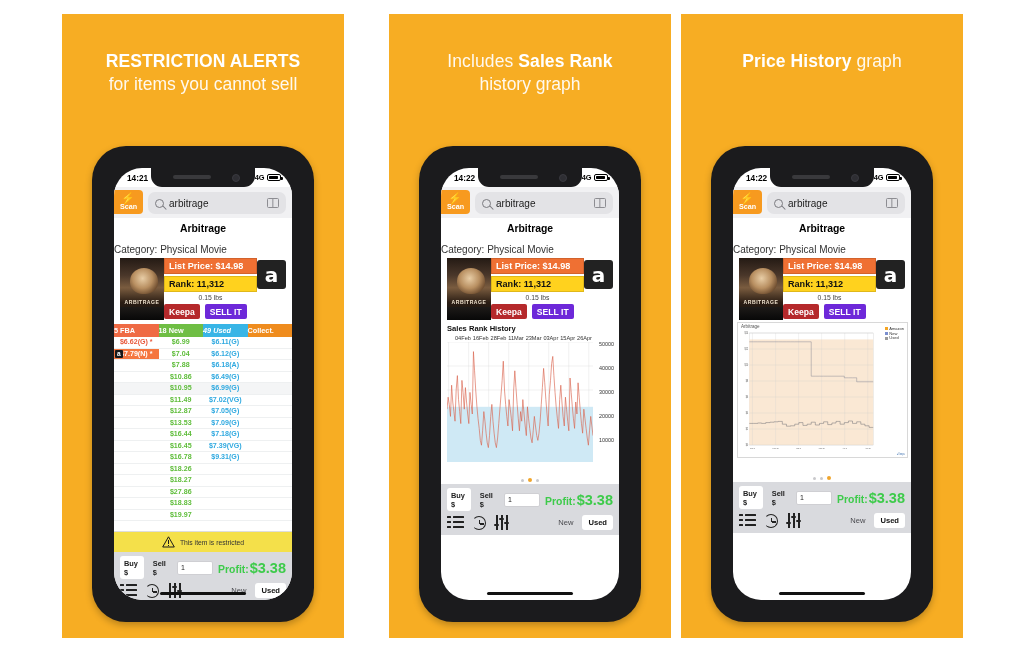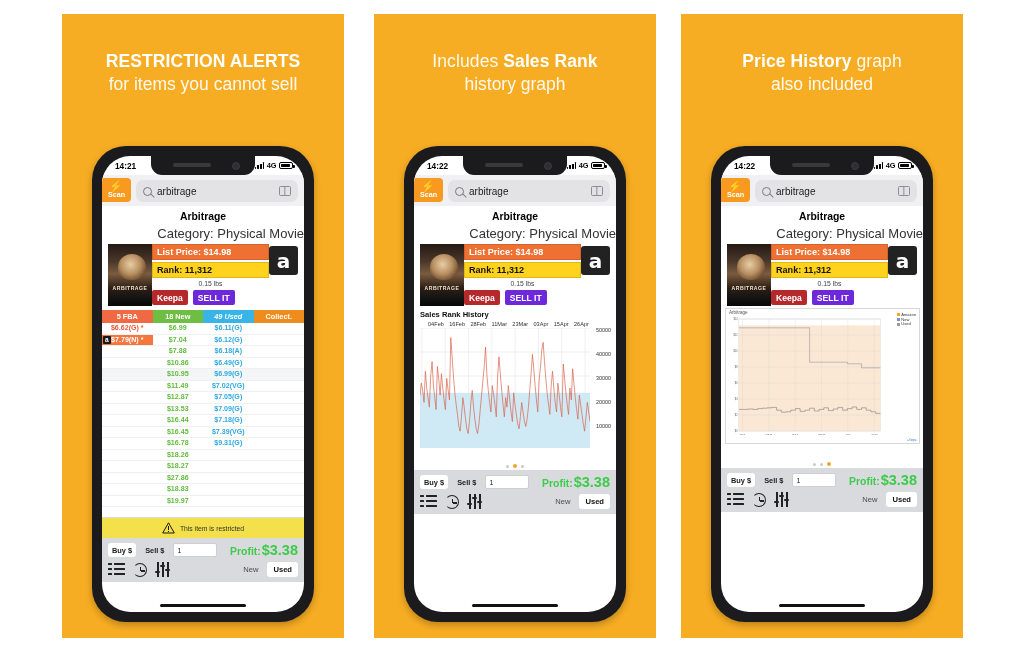--- a/index.html
+++ b/index.html
@@ -13,42 +13,42 @@
 
   
   .panel {
     position: absolute;
     top: 14px;
     width: 282px; height: 624px;
     background: #f7ad23;
     overflow: hidden;
   }
   #panel-0 { left: 62px; }
-  #panel-1 { left: 374px; }
+  #panel-1 { left: 389px; }
   #panel-2 { left: 681px; }
 
   .panel-header {
     position: absolute; left: 0; right: 0; top: 36px;
     text-align: center; color: #ffffff;
     line-height: 1.32;
   }
   .panel-header .l1 { font-size: 17.5px; letter-spacing: .1px;}
   .panel-header .l2 { font-size: 17.5px; }
   .hb { font-weight: bold; }
   .hl { font-weight: normal; color:#fff9ef; }
 
   
   .phone {
     position: absolute;
     left: 50%; transform: translateX(-50%);
     top: 132px;
     width: 222px; height: 476px;
     background: #1b1b1d;
     border-radius: 34px;
-    padding: 10px;
+    padding: 22px;
     box-shadow: 0 3px 7px rgba(0,0,0,.25);
   }
   .phone-inner {
     position: relative;
     width: 100%; height: 100%;
     background: #ffffff;
     border-radius: 28px;
     overflow: hidden;
   }
   .notch {
@@ -114,21 +114,21 @@
   .searchfield .q::after{content:"";position:absolute;right:-3.5px;bottom:-2px;width:4.5px;height:1.4px;background:#7b7b80;transform:rotate(45deg);}
   .searchfield .txt { font-size:10px; color:#1b1b1b; flex:1; }
   .bookicon {
     width:12px;height:10px;border:1.3px solid #8d8d92;border-radius:1.5px;
     position:relative; flex:0 0 auto;
   }
   .bookicon::after{content:"";position:absolute;left:50%;top:0;bottom:0;width:1.3px;background:#8d8d92;transform:translateX(-50%);}
 
   
   .prod-title { text-align:center; font-size:10.4px; font-weight:bold; color:#000; margin-top:5px; }
-  .prod-cat { text-align:right; font-size:13px; color:#333; margin-top:4px; }
+  .prod-cat { text-align:left; font-size:10px; color:#333; margin-top:10px; }
 
   .prod-row { display:flex; padding: 3px 6px 0 6px; align-items:flex-start; }
   .cover {
     width: 44px; height: 62px; flex:0 0 auto;
     background: linear-gradient(180deg,#241a14 0%, #4a372a 28%, #7a5c3f 48%, #2a1d14 72%, #12100f 100%);
     position:relative; overflow:hidden;
   }
   .cover .face {
     position:absolute; left:10px; top:10px; width:28px; height:26px;
     background: radial-gradient(ellipse at 45% 40%, #e8cda6 0%, #b88f61 45%, #6b4a2d 78%, rgba(40,28,18,0) 100%);
@@ -162,21 +162,21 @@
     display:flex;align-items:center;justify-content:center;
     color:#fff;font-size:20px;font-weight:bold;line-height:18px;
     font-family:"DejaVu Sans", sans-serif;
     margin-top: 2px;
   }
 
   
   .table { margin-top: 4px; width:100%; }
   .thead { display:flex; }
   .thead div {
-    flex:1; text-align:center; font-size:7.3px; font-weight:bold; color:#fff;
+    flex:1; font-size:7.3px; font-weight:bold; color:#fff;
     padding: 2px 0;
   }
   .th-fba{background:#ef6a44;} .th-new{background:#6fbe44;}
   .th-used{background:#38b5e6;font-style:italic;} .th-col{background:#ef8c1e;}
   .trow { display:flex; border-bottom:1px solid #eef0f1; min-height:11.3px; }
   .trow.alt { background:#f4f5f6; }
   .tcell { flex:1; text-align:center; font-size:7.1px; font-weight:bold; padding:1px 0 1.5px; }
   .c-fba { color:#e8573a; }
   .c-new { color:#5fbd3b; }
   .c-used { color:#2fa9e0; }
@@ -617,21 +617,20 @@
           </div>
         </div>
         <div class="homebar"></div>
       </div>
     </div>
   </div>
 
   <div class="panel" id="panel-2">
     <div class="panel-header">
       <div class="l1"><span class="hb">Price History</span><span class="hl"> graph</span></div>
-      <div class="l2"><span class="hl">also included</span></div>
     </div>
 
     <div class="phone">
       <div class="phone-inner">
         <div class="notch">
             <span class="speaker"></span>
             <span class="cam"></span>
           </div>
         <div class="statusbar">
           <span>14:22</span>

